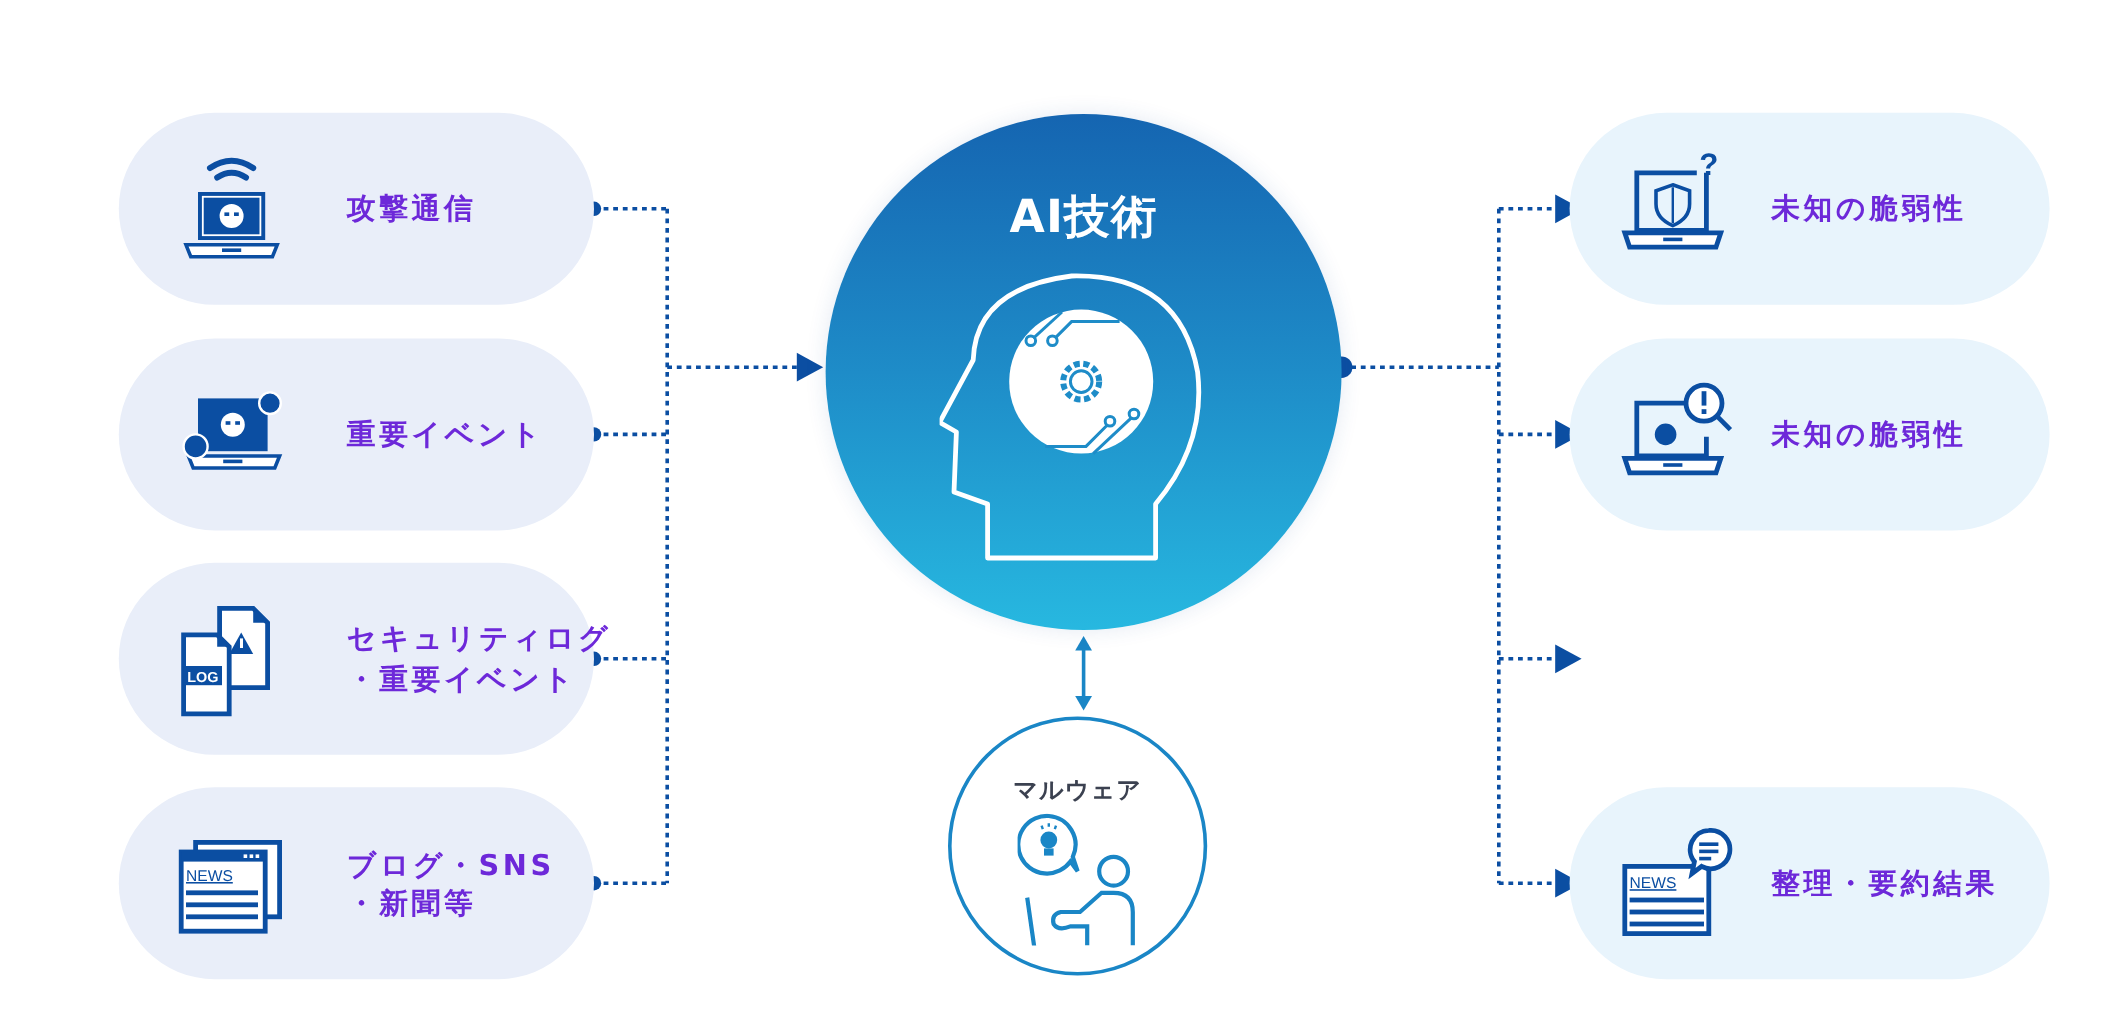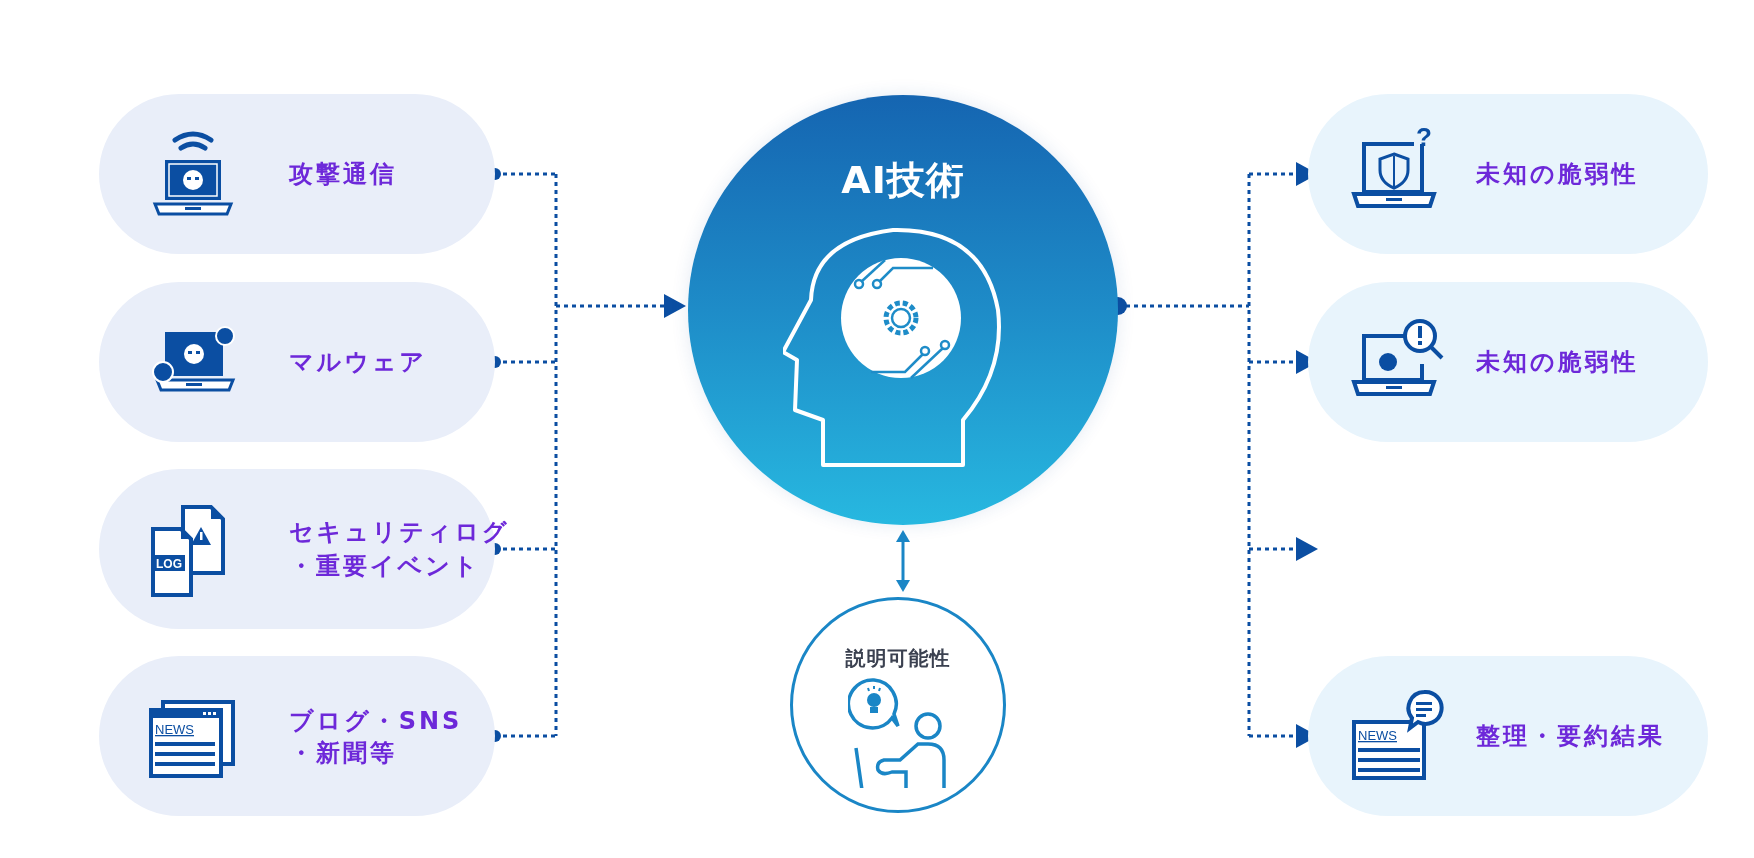--- a/index.html
+++ b/index.html
@@ -90,21 +90,21 @@
     <svg class="icon" viewBox="0 0 96 96">
       <rect x="20" y="18" width="58" height="44" fill="#0b4ea2"></rect>
       <circle cx="49" cy="40" r="10" fill="#fff"></circle>
       <rect x="43" y="37" width="4" height="3" fill="#0b4ea2"></rect>
         <rect x="51" y="37" width="4" height="3" fill="#0b4ea2"></rect>
       <path d="M12 66 H88 L84 76 H16 Z" fill="#fff" stroke="#0b4ea2" stroke-width="3"></path>
       <rect x="41" y="69" width="16" height="3" fill="#0b4ea2"></rect>
       <circle cx="18" cy="58" r="10" fill="#0b4ea2" stroke="#fff" stroke-width="2"></circle>
       <circle cx="80" cy="22" r="9" fill="#0b4ea2" stroke="#fff" stroke-width="2"></circle>
     </svg>
-    <div class="label" style="top:63px;">マルウェア</div>
+    <div class="label" style="top:63px;">重要イベント</div>
   </div>
 
   <div class="pill left" style="top:469px;">
     <svg class="icon" viewBox="0 0 96 96">
       <path d="M38 6 H66 L78 18 V72 H38 Z" fill="#fff" stroke="#0b4ea2" stroke-width="4"></path>
       <path d="M66 6 V18 H78" fill="#0b4ea2"></path>
       <polygon points="56,26 66,44 46,44" fill="#0b4ea2"></polygon>
       <rect x="55" y="31" width="2.5" height="8" fill="#fff"></rect>
       <path d="M8 28 H36 L46 38 V94 H8 Z" fill="#fff" stroke="#0b4ea2" stroke-width="4"></path>
       <path d="M36 28 V38 H46" fill="#0b4ea2"></path>
@@ -146,21 +146,21 @@
           <circle cx="94" cy="64" r="4"></circle>
         <path d="M140 134 L122 152 H88"></path>
           <circle cx="142" cy="131" r="4"></circle>
         <path d="M160 128 L128 158"></path>
           <circle cx="162" cy="125" r="4"></circle>
       </g>
     </svg>
   </div>
 
   <div class="small-circle">
-    <div class="small-title">説明可能性</div>
+    <div class="small-title">マルウェア</div>
     <svg class="explain-icon" viewBox="0 0 110 110">
       <g fill="none" stroke="#1a86c6" stroke-width="3.5">
         <path d="M26 2 A24 24 0 1 0 44 40 L50 48 L46 36 A24 24 0 0 0 26 2 Z"></path>
         <circle cx="80" cy="48" r="12"></circle>
         <path d="M8 70 L14 112 H48"></path>
         <path d="M96 110 V82 Q96 66 80 66 H70 L52 82 H36 Q28 84 30 92 Q34 98 44 94 H58 V110"></path>
       </g>
       <circle cx="26" cy="22" r="7" fill="#1a86c6"></circle>
       <rect x="22" y="29" width="8" height="6" fill="#1a86c6"></rect>
       <g stroke="#1a86c6" stroke-width="2">

